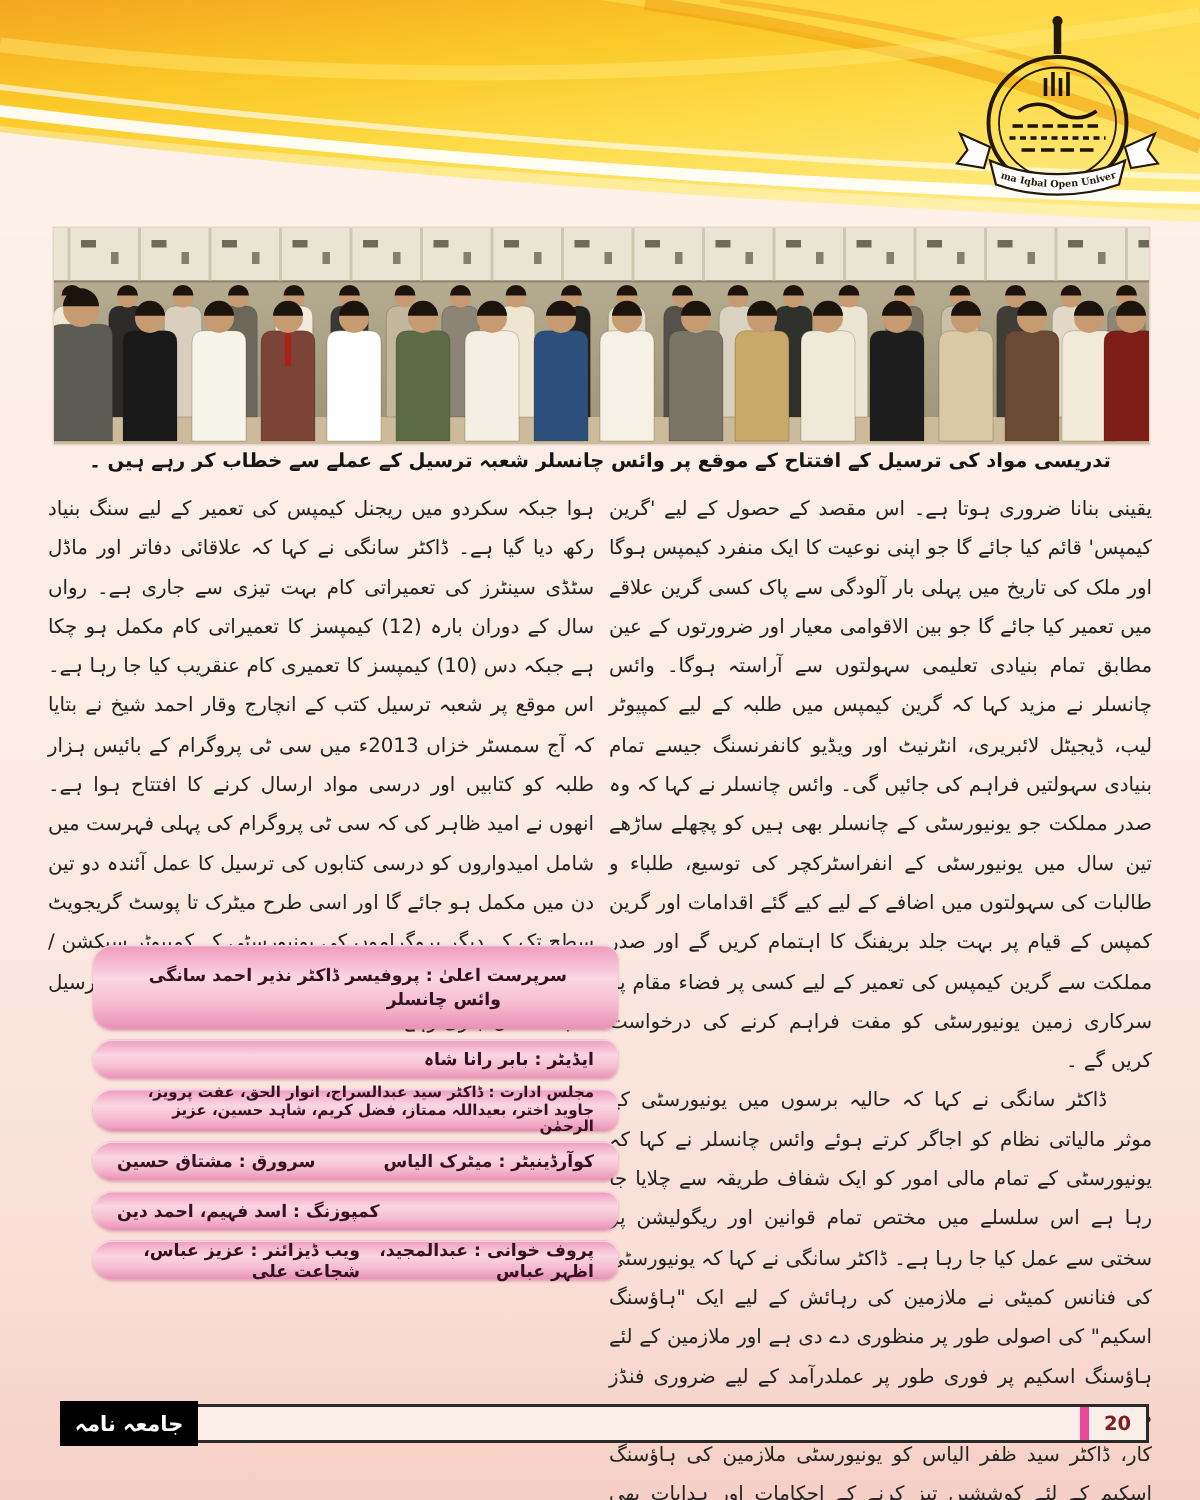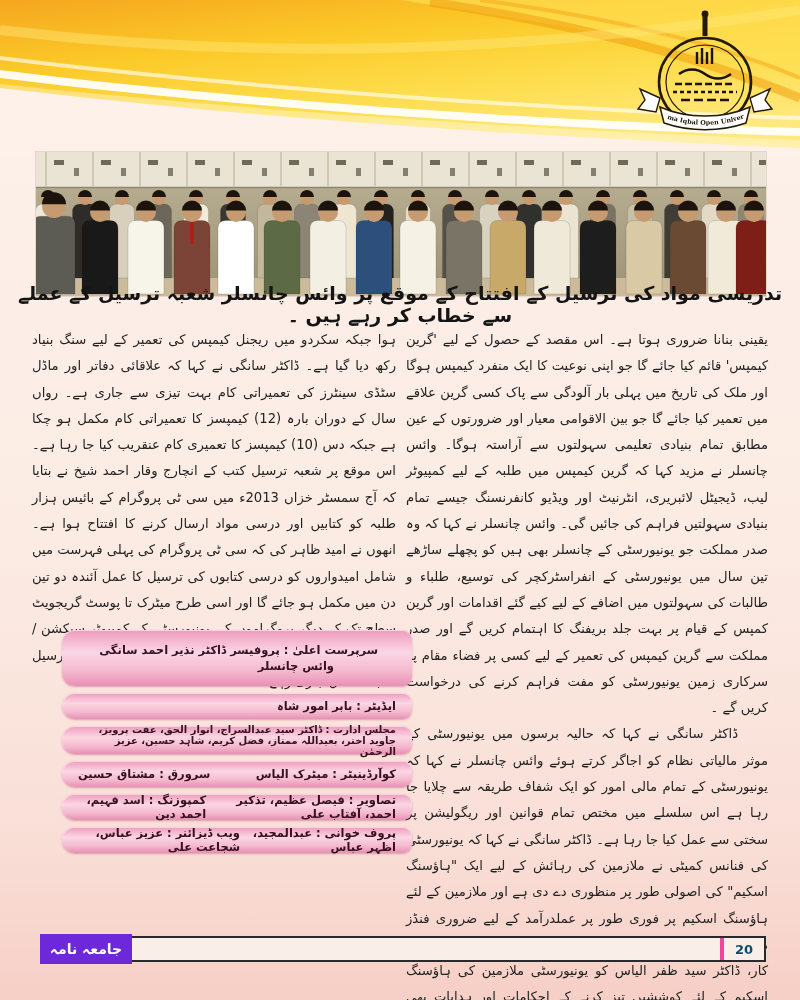--- a/index.html
+++ b/index.html
@@ -16,23 +16,23 @@
   .header-band { position:absolute; left:0; top:0; width:800px; height:158px; }
   
   .photo-frame {
     position:absolute; left:36px; top:152px; width:730px; height:144px;
     outline:1px solid #e7d4ca;
     background:#b7ae93;
   }
   .photo-frame svg { display:block; }
   
   .photo-caption {
-    position:absolute; left:0; top:282px; width:800px;
+    position:absolute; left:0; top:299px; width:800px;
     text-align:center; direction:rtl;
-    font-size:19px; font-weight:700; color:#141414;
+    font-size:13px; font-weight:700; color:#141414;
     letter-spacing:0;
   }
   
   .col {
     position:absolute; direction:rtl;
     text-align:justify;
     font-size:13.2px; line-height:26.3px; color:#232323;
   }
   .col p { margin:0; }
   .col p.indent { text-indent:30px; }
@@ -58,29 +58,29 @@
   .row-tall .line2 { margin-right:44px; margin-top:2px; }
   .row-std  { height:26px; }
   .row-small{ height:28px; font-size:10px; }
   
   .footer-bar {
     position:absolute; left:40px; top:936px; width:726px; height:26px;
     background:#f9efe8; border:2px solid #2a2a2a;
     display:flex; align-items:stretch;
   }
   .footer-masthead {
-    width:92px; margin:-4px 0 -4px -2px; background:#6d28d9; color:#ffffff;
+    width:92px; margin:-4px 0 -4px -2px; background:#000000; color:#ffffff;
     display:flex; align-items:center; justify-content:center;
     font-size:14px; font-weight:700; direction:rtl;
   }
   .footer-spacer { flex:1; }
   .footer-pageno {
-    width:44px; border-left:4px solid #ec4899;
+    width:44px; border-left:6px solid #ec4899;
     display:flex; align-items:center; justify-content:center;
-    font-size:13px; font-weight:700; color:#0c4a6e;
+    font-size:13px; font-weight:700; color:#7f1d1d;
     font-family:"DejaVu Sans", sans-serif;
   }
 </style>
 </head>
 <body>
 
 <div class="header-band">
   <svg width="800" height="158" viewBox="0 0 800 158">
     <defs>
       <linearGradient id="gGold" x1="0" y1="0" x2="0.55" y2="1">
@@ -317,32 +317,31 @@
 <div class="col col-left">
   <p>ہوا جبکہ سکردو میں ریجنل کیمپس کی تعمیر کے لیے سنگ بنیاد رکھ دیا گیا ہے۔ ڈاکٹر سانگی نے کہا کہ علاقائی دفاتر اور ماڈل سٹڈی سینٹرز کی تعمیراتی کام بہت تیزی سے جاری ہے۔ رواں سال کے دوران بارہ (12) کیمپسز کا تعمیراتی کام مکمل ہو چکا ہے جبکہ دس (10) کیمپسز کا تعمیری کام عنقریب کیا جا رہا ہے۔ اس موقع پر شعبہ ترسیل کتب کے انچارج وقار احمد شیخ نے بتایا کہ آج سمسٹر خزاں 2013ء میں سی ٹی پروگرام کے بائیس ہزار طلبہ کو کتابیں اور درسی مواد ارسال کرنے کا افتتاح ہوا ہے۔ انھوں نے امید ظاہر کی کہ سی ٹی پروگرام کی پہلی فہرست میں شامل امیدواروں کو درسی کتابوں کی ترسیل کا عمل آئندہ دو تین دن میں مکمل ہو جائے گا اور اسی طرح میٹرک تا پوسٹ گریجویٹ سطح تک کے دیگر پروگراموں کی یونیورسٹی کے کمپیوٹر سیکشن / شعبہ داخلہ سے موصول ہونے والی فہرستوں کے مطابق ترسیل کتب کا عمل جاری رہے گا۔</p>
 </div>
 
 <div class="credits">
   <div class="credit-row row-tall">
     <span class="lbl">سرپرست اعلیٰ :   پروفیسر ڈاکٹر نذیر احمد سانگی</span>
     <span class="line2">وائس چانسلر</span>
   </div>
   <div class="credit-row row-std">
-    <span class="lbl">ایڈیٹر :   بابر امور شاہ</span>
+    <span class="lbl">ایڈیٹر :   بابر رانا شاہ</span>
   </div>
   <div class="credit-row row-small">
     <span class="lbl">مجلس ادارت :  ڈاکٹر سید عبدالسراج، انوار الحق، عفت پرویز، جاوید اختر، بعیداللہ ممتاز، فضل کریم، شاہد حسین، عزیز الرحمٰن</span>
   </div>
   <div class="credit-row row-std">
     <span class="lbl">کوآرڈینیٹر :   میٹرک الیاس</span>
     <span class="sep"></span>
     <span class="lbl">سرورق :  مشتاق حسین</span>
   </div>
   <div class="credit-row row-std">
-    <span class="lbl">تصاویر :   فیصل عظیم، تذکیر احمد، آفتاب علی</span>
     <span class="sep"></span>
     <span class="lbl">کمپوزنگ :  اسد فہیم، احمد دین</span>
   </div>
   <div class="credit-row row-std">
     <span class="lbl">پروف خوانی :  عبدالمجید، اظہر عباس</span>
     <span class="sep"></span>
     <span class="lbl">ویب ڈیزائنر :  عزیز عباس، شجاعت علی</span>
   </div>
 </div>
 

